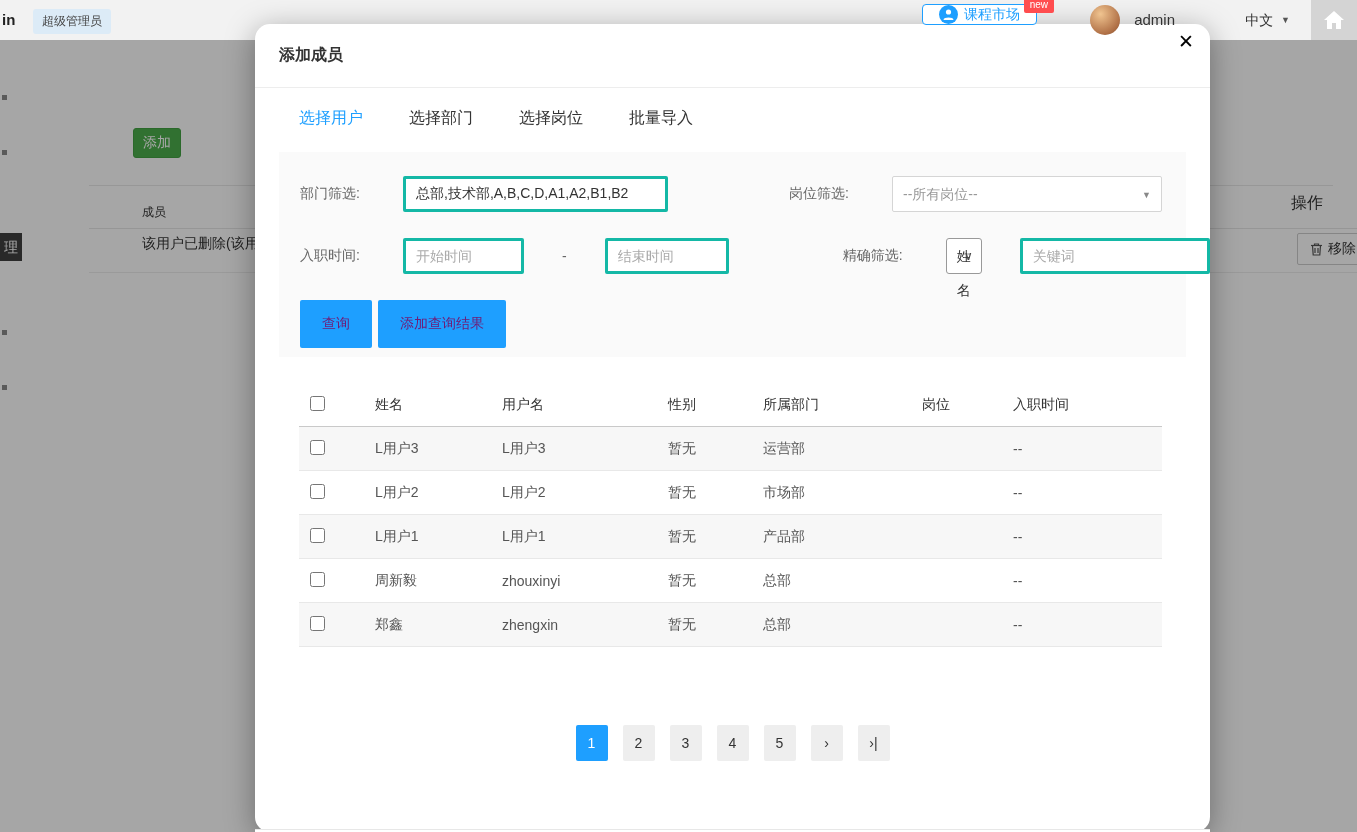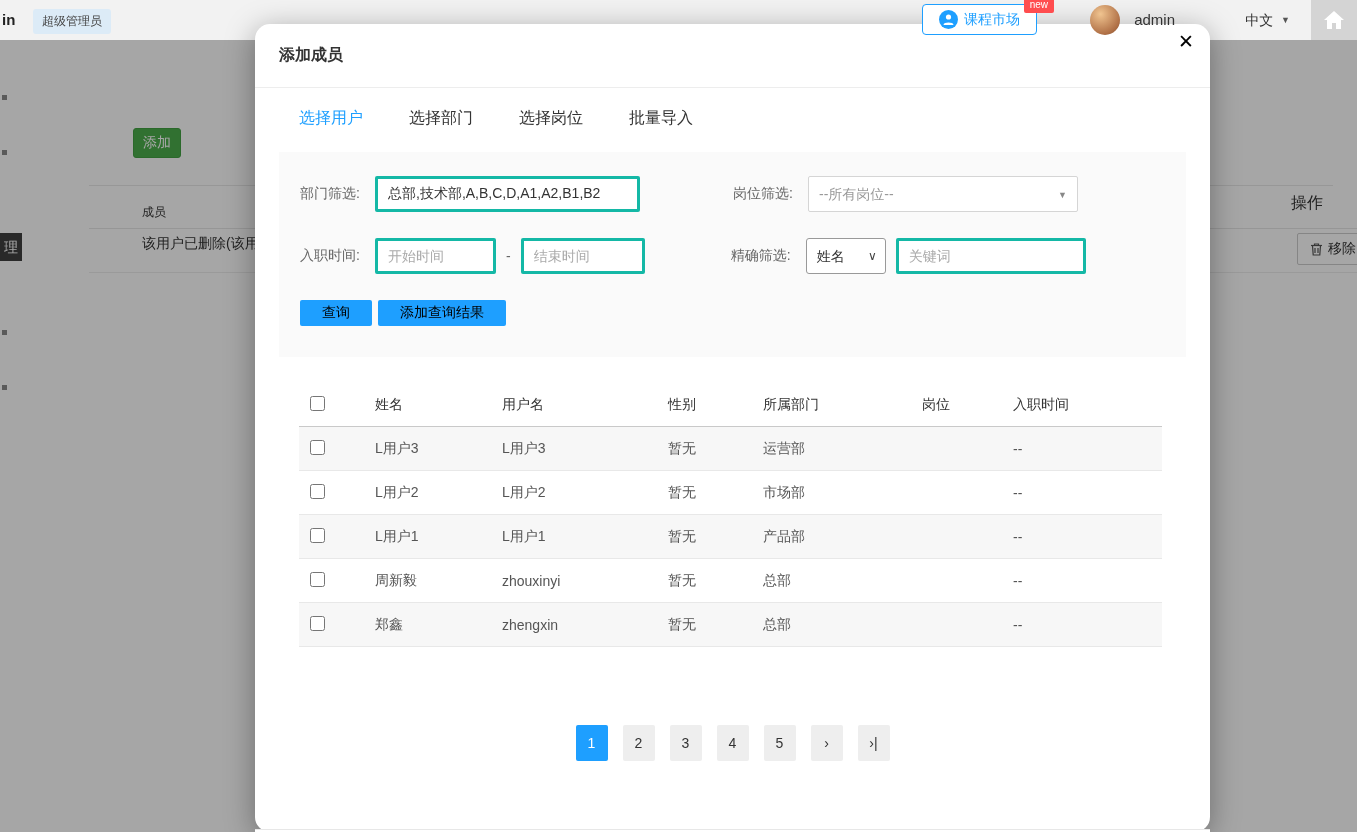--- a/index.html
+++ b/index.html
@@ -9,21 +9,21 @@
     font-family:"Liberation Sans","DejaVu Sans",sans-serif; color:#333;
   }
 
   
   .topbar-strip { position:absolute; left:0; top:0; width:100%; height:40px; background:#f2f2f2; z-index:45;padding-left:48px; }
   .logo-frag { position:absolute; left:2px; top:11px; font-size:15px; font-weight:bold; color:#222; }
   .role-badge { position:absolute; left:33px; top:9px; background:#dcebf7; color:#444; font-size:12px; padding:4px 9px; border-radius:3px; }
 
   .topbar-right { position:absolute; top:0; right:0; width:1357px; height:40px; z-index:60; pointer-events:none; }
   .topbar-right > * { pointer-events:auto; }
-  .market-btn { position:absolute; right:320px; top:4px; height:31px; width:115px; background:#fff;
+  .market-btn { position:absolute; right:320px; top:4px; height:21px; width:115px; background:#fff;
     border:1px solid #1E9FFF; color:#1E9FFF; border-radius:4px; display:flex; align-items:center;
     justify-content:center; gap:6px; font-size:14px; cursor:pointer; }
   .new-badge { position:absolute; right:303px; top:-3px; background:#ff4d4f; color:#fff; font-size:10px;
     padding:2px 6px; border-radius:2px; line-height:1.2; }
   .avatar { position:absolute; right:237px; top:5px; width:30px; height:30px; border-radius:50%;
     background:radial-gradient(circle at 35% 30%, #f0c490, #b07046 70%, #7d4a28); cursor:pointer; }
   .admin-name { position:absolute; right:182px; top:11px; font-size:15px; color:#333; cursor:pointer; }
   .lang { position:absolute; right:67px; top:12px; font-size:14px; color:#333; cursor:pointer; }
   .lang .caret { font-size:9px; color:#555; margin-left:4px; vertical-align:2px; }
   .home-btn { position:absolute; right:0; top:0; width:46px; height:40px; background:#d4d4d4;
@@ -55,40 +55,40 @@
     box-shadow:0 6px 30px rgba(0,0,0,0.35);border-radius:15px; }
   .m-header { height:64px; border-bottom:1px solid #ededed; position:relative; }
   .m-title { position:absolute; left:24px; top:21px; font-size:16px; font-weight:bold; color:#333; }
   .m-close { position:absolute; right:16px; top:6px; font-size:19px; font-weight:bold; color:#000; cursor:pointer; }
 
   .m-tabs { height:60px; display:flex; align-items:center; padding-left:44px; }
   .tab { font-size:16px; color:#333; margin-right:46px; cursor:pointer; }
   .tab.active { color:#1E9FFF; }
 
   .f-panel { margin:4px 24px 0 24px; background:#fafafa; padding:24px 21px 21px 21px; height:205px; }
-  .f-row { display:flex; align-items:center; height:36px; margin-bottom:26px; font-size:14px; color:#666; }
+  .f-row { display:flex; align-items:center; height:36px; margin-bottom:26px; font-size:14px; color:#666;gap:28px; }
   .f-row label { width:75px; flex:none; }
   .inp { height:36px; border:3px solid #14b8a6; border-radius:2px; padding:0 10px; font-size:14px;
     color:#333; background:#fff; outline:none; }
   .inp::placeholder { color:#aaa; }
   .inp-dept { width:265px; }
   .lbl-post { margin-left:93px; }
   .fake-select { position:relative; height:36px; line-height:34px; background:#fff; border:1px solid #d5d5d5;
     border-radius:2px; padding:0 10px; cursor:pointer; }
   .sel-post { width:270px; color:#999; }
   .sel-post .tri { position:absolute; right:10px; top:1px; font-size:9px; color:#888; }
   .inp-start { width:121px; }
   .range-dash { margin:0 10px; color:#666; }
   .inp-end { width:124px; }
   .lbl-precise { margin-left:86px; }
   .sel-name { width:80px; color:#333; border-color:#999; border-radius:3px; }
   .sel-name .chev { position:absolute; right:8px; top:0; font-size:12px; color:#444; }
   .inp-keyword { width:190px; margin-left:10px; }
   .f-actions { display:flex; gap:6px; }
-  .btn-blue { height:26px; background:#1E9FFF; color:#000000; border:none; border-radius:2px; font-size:14px;
+  .btn-blue { height:48px; background:#1E9FFF; color:#701a75; border:none; border-radius:2px; font-size:14px;
     padding:0 22px; cursor:pointer; }
 
   .m-table { margin:26px 0 0 44px; width:863px; font-size:14px; }
   .thead { display:flex; align-items:center; height:44px; border-bottom:1px solid #c9c9c9; color:#333; }
   .trow { display:flex; align-items:center; height:44px; border-bottom:1px solid #e8e8e8; color:#555; }
   .trow.striped { background:#f7f7f7; }
   .col-cb { width:65px; padding-left:11px; }
   .col-name { width:127px; padding-left:11px; }
   .col-user { width:166px; padding-left:11px; }
   .col-gender { width:95px; padding-left:11px; }

